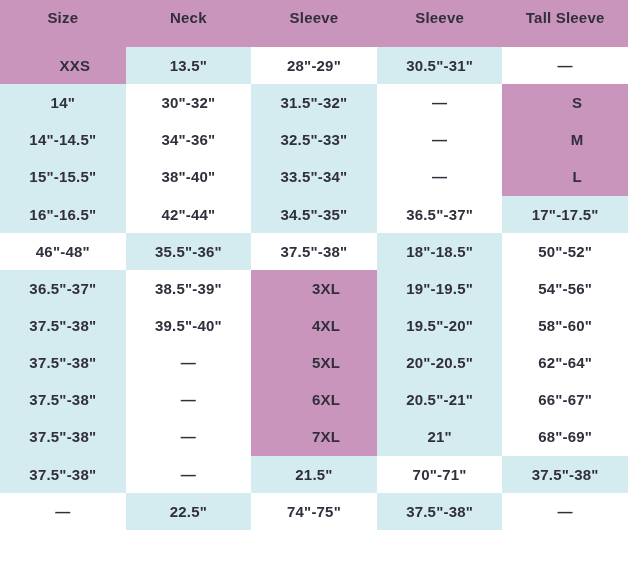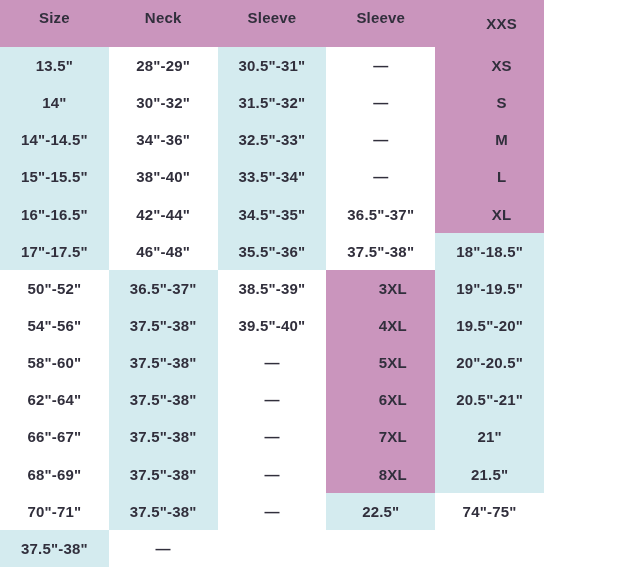--- a/index.html
+++ b/index.html
@@ -7,21 +7,21 @@
     --blue: #d4ebef;
     --text: #312f3c;
     --white: #ffffff;
   }
   html, body {
     margin: 0;
     padding: 0;
     background: #ffffff;
   }
   .size-chart {
-    width: 544px;
+    width: 628px;
     height: 567px;
     display: grid;
     grid-template-columns: repeat(5, 1fr);
     grid-template-rows: 47px repeat(14, 1fr);
     font-family: "Liberation Sans", sans-serif;
     font-weight: bold;
     color: var(--text);
     background: var(--white);
     overflow: hidden;
   }
@@ -49,47 +49,46 @@
   }
 </style>
 </head>
 <body>
 
 <div class="size-chart">
   <div class="cell header-cell">Size</div>
   <div class="cell header-cell">Neck</div>
   <div class="cell header-cell">Sleeve</div>
   <div class="cell header-cell">Sleeve</div>
+  <div class="cell header-cell">Tall Sleeve</div>
 
 <div class="cell col-size">XXS</div>
     <div class="cell col-tint">13.5"</div>
     <div class="cell col-plain">28"-29"</div>
     <div class="cell col-tint">30.5"-31"</div>
     <div class="cell col-plain">—</div>
-    <div class="cell col-size">XS</div>
     <div class="cell col-tint">14"</div>
     <div class="cell col-plain">30"-32"</div>
     <div class="cell col-tint">31.5"-32"</div>
     <div class="cell col-plain">—</div>
     <div class="cell col-size">S</div>
     <div class="cell col-tint">14"-14.5"</div>
     <div class="cell col-plain">34"-36"</div>
     <div class="cell col-tint">32.5"-33"</div>
     <div class="cell col-plain">—</div>
     <div class="cell col-size">M</div>
     <div class="cell col-tint">15"-15.5"</div>
     <div class="cell col-plain">38"-40"</div>
     <div class="cell col-tint">33.5"-34"</div>
     <div class="cell col-plain">—</div>
     <div class="cell col-size">L</div>
     <div class="cell col-tint">16"-16.5"</div>
     <div class="cell col-plain">42"-44"</div>
     <div class="cell col-tint">34.5"-35"</div>
     <div class="cell col-plain">36.5"-37"</div>
-    <div class="cell col-size">XL</div>
     <div class="cell col-tint">17"-17.5"</div>
     <div class="cell col-plain">46"-48"</div>
     <div class="cell col-tint">35.5"-36"</div>
     <div class="cell col-plain">37.5"-38"</div>
     <div class="cell col-tint">18"-18.5"</div>
     <div class="cell col-plain">50"-52"</div>
     <div class="cell col-tint">36.5"-37"</div>
     <div class="cell col-plain">38.5"-39"</div>
     <div class="cell col-size">3XL</div>
     <div class="cell col-tint">19"-19.5"</div>
@@ -109,21 +108,20 @@
     <div class="cell col-size">6XL</div>
     <div class="cell col-tint">20.5"-21"</div>
     <div class="cell col-plain">66"-67"</div>
     <div class="cell col-tint">37.5"-38"</div>
     <div class="cell col-plain">—</div>
     <div class="cell col-size">7XL</div>
     <div class="cell col-tint">21"</div>
     <div class="cell col-plain">68"-69"</div>
     <div class="cell col-tint">37.5"-38"</div>
     <div class="cell col-plain">—</div>
-    <div class="cell col-size">8XL</div>
     <div class="cell col-tint">21.5"</div>
     <div class="cell col-plain">70"-71"</div>
     <div class="cell col-tint">37.5"-38"</div>
     <div class="cell col-plain">—</div>
     <div class="cell col-tint">22.5"</div>
     <div class="cell col-plain">74"-75"</div>
     <div class="cell col-tint">37.5"-38"</div>
     <div class="cell col-plain">—</div>
   </div>
 

